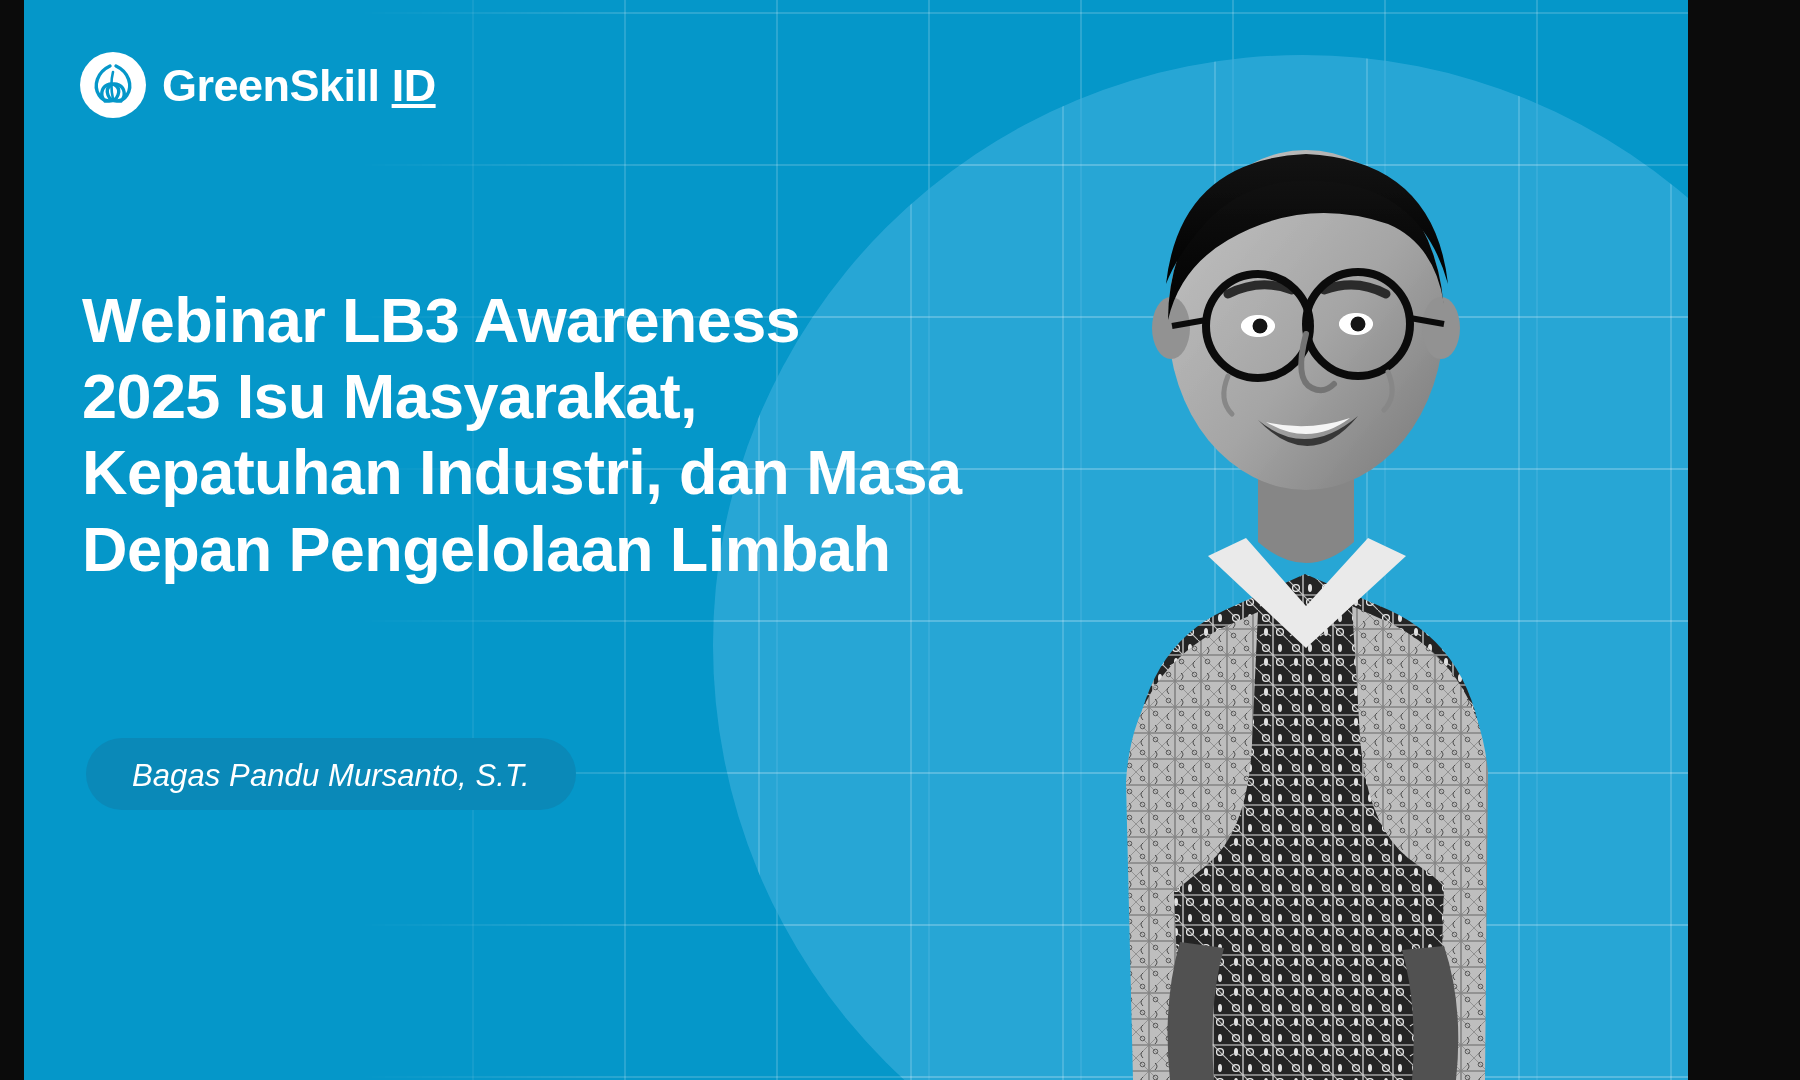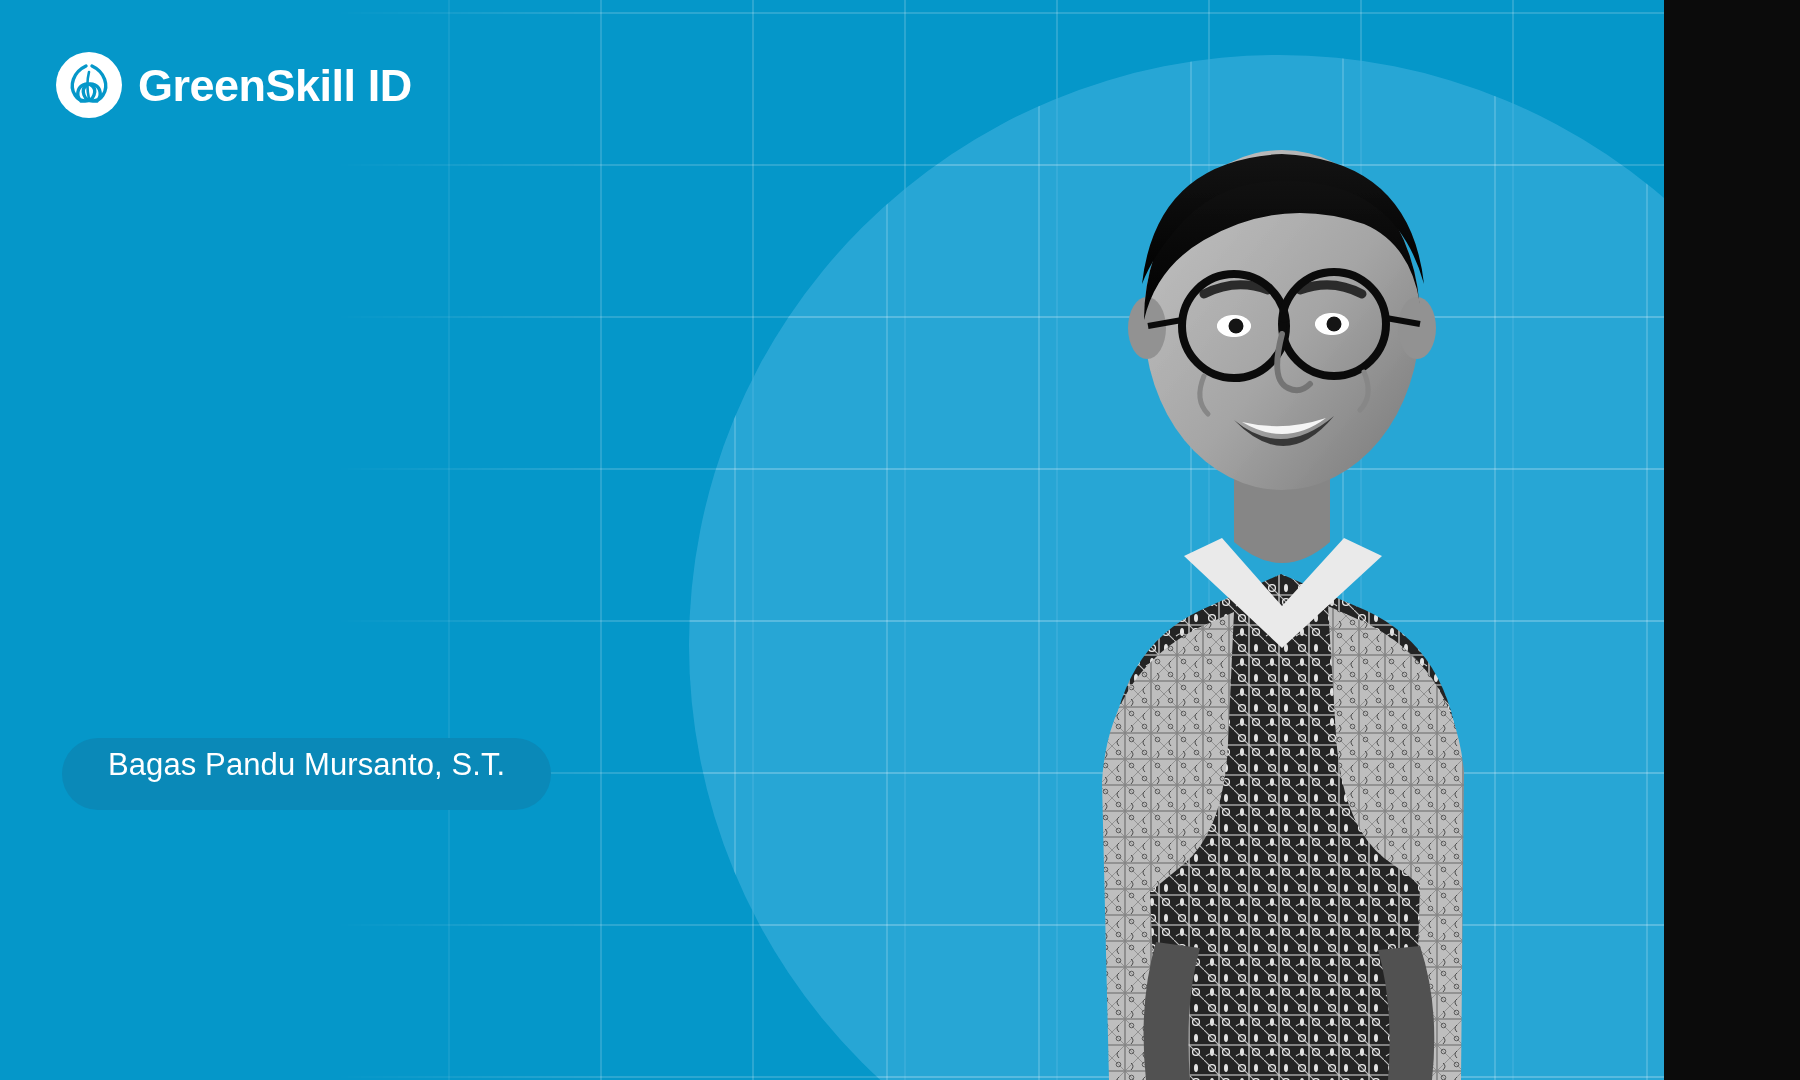--- a/index.html
+++ b/index.html
@@ -8,20 +8,21 @@
     font-family:"Liberation Sans", sans-serif;
     -webkit-font-smoothing:antialiased;
   }
 
   .banner{
     position:relative;
     width:1664px;
     height:1080px;
     overflow:hidden;
     background:#0597c9;
+    margin-left:24px;
   }
 
   
   .grid-layer{
     position:absolute;
     top:0; left:0;
     width:100%; height:100%;
     background-image:
       linear-gradient(to right, rgba(255,255,255,0.16) 2px, transparent 2px),
       linear-gradient(to bottom, rgba(255,255,255,0.16) 2px, transparent 2px);
@@ -77,21 +78,21 @@
     font-size:45px;
     letter-spacing:-0.5px;
     line-height:1;
     white-space:nowrap;
     color:#ffffff;
     display:flex;
     align-items:baseline;
   }
   .logo-green{ font-weight:700; }
   .logo-skill{ font-weight:700; }
-  .logo-id{ font-weight:700; margin-left:12px; }
+  .logo-id{ font-weight:700; margin-left:12px;text-decoration:underline; }
 
   
   .headline{
     position:absolute;
     left:58px;
     top:282px;
     width:1010px;
     z-index:8;
     color:#ffffff;
     font-size:63px;
@@ -101,25 +102,26 @@
   }
   .headline .line{ display:block; white-space:nowrap; }
 
   
   .speaker-pill{
     position:absolute;
     left:62px;
     top:738px;
     height:72px;
     display:flex;
-    align-items:flex-start;
-    padding:9px 46px;
+    align-items:flex-end;
+    padding:16px 46px;
     border-radius:40px;
     background:#0a89b8;
     z-index:8;
+    font-style:italic;
   }
   .speaker-name{
     color:#ffffff;
     font-size:31px;
     font-weight:400;
     letter-spacing:0.1px;
     white-space:nowrap;
   }
 
   
@@ -240,18 +242,24 @@
       <path d="M378 264 q-12 46 6 54 q12 6 22 -4" stroke="#8a7163" stroke-width="6" fill="none" stroke-linecap="round"></path>
 
       <path d="M330 350 q48 40 100 -4 q-48 58 -100 4 Z" fill="#4a3a32"></path>
       <path d="M338 352 q44 26 84 -4 q-42 14 -84 4 Z" fill="#f1ece6"></path>
 
       <path d="M300 306 q-10 24 4 38" stroke="#9b8271" stroke-width="5" fill="none" stroke-linecap="round"></path>
       <path d="M460 302 q10 24 -4 38" stroke="#9b8271" stroke-width="5" fill="none" stroke-linecap="round"></path>
     </svg>
   </div>
 
+  <h1 class="headline">
+    <span class="line">Webinar LB3 Awareness</span>
+    <span class="line">2025 Isu Masyarakat,</span>
+    <span class="line">Kepatuhan Industri, dan Masa</span>
+    <span class="line">Depan Pengelolaan Limbah</span>
+  </h1>
 
   <div class="speaker-pill">
     <span class="speaker-name">Bagas Pandu Mursanto, S.T.</span>
   </div>
 
 </div>
 
 </body></html>

